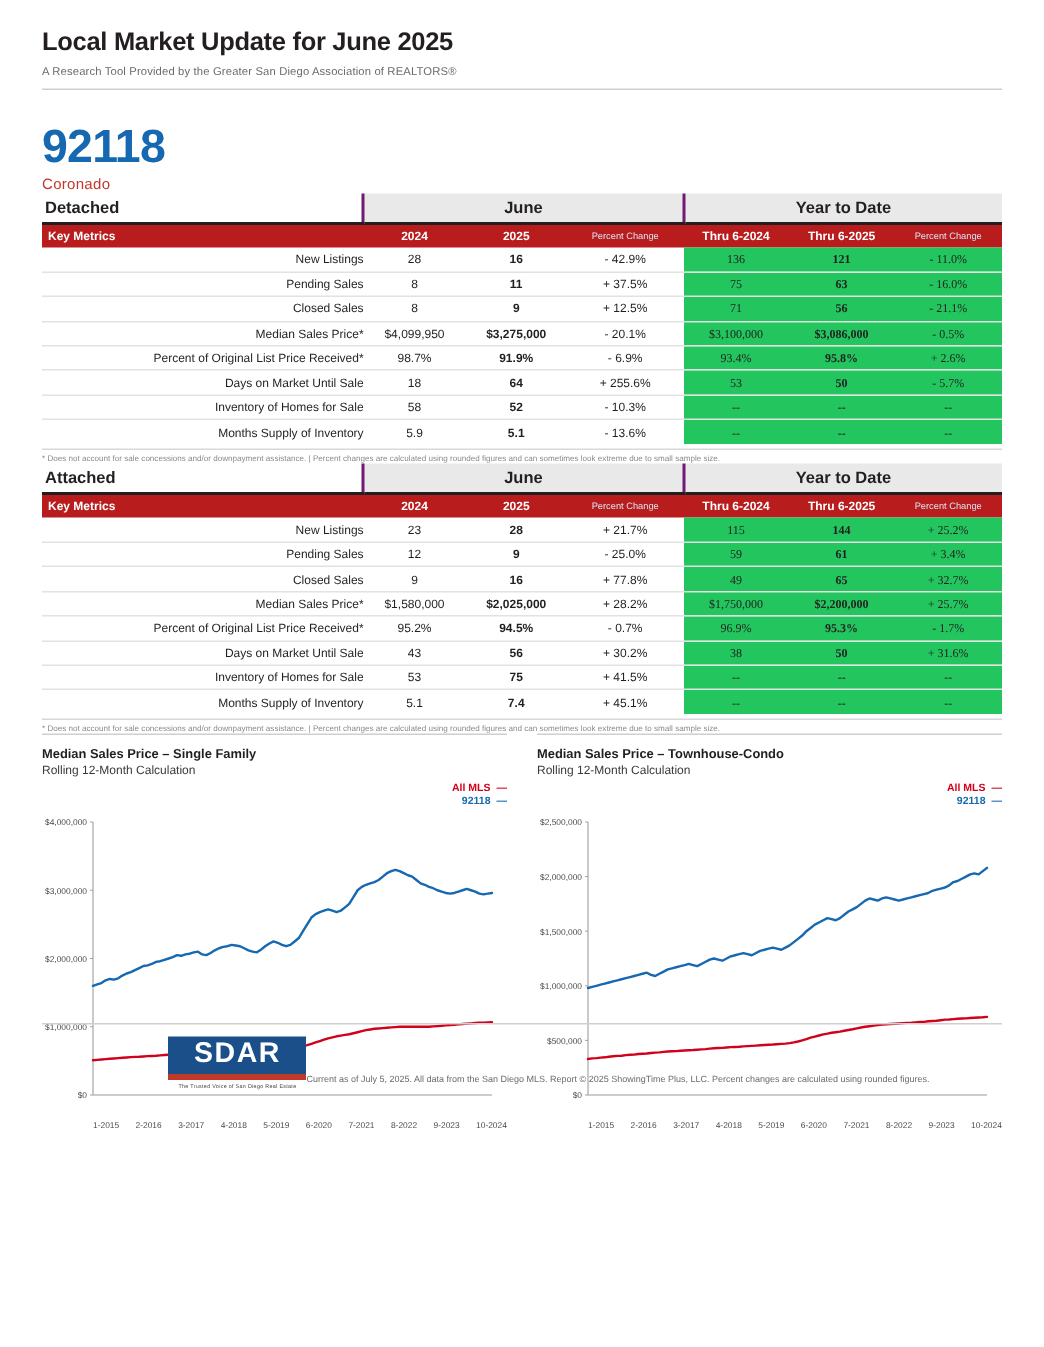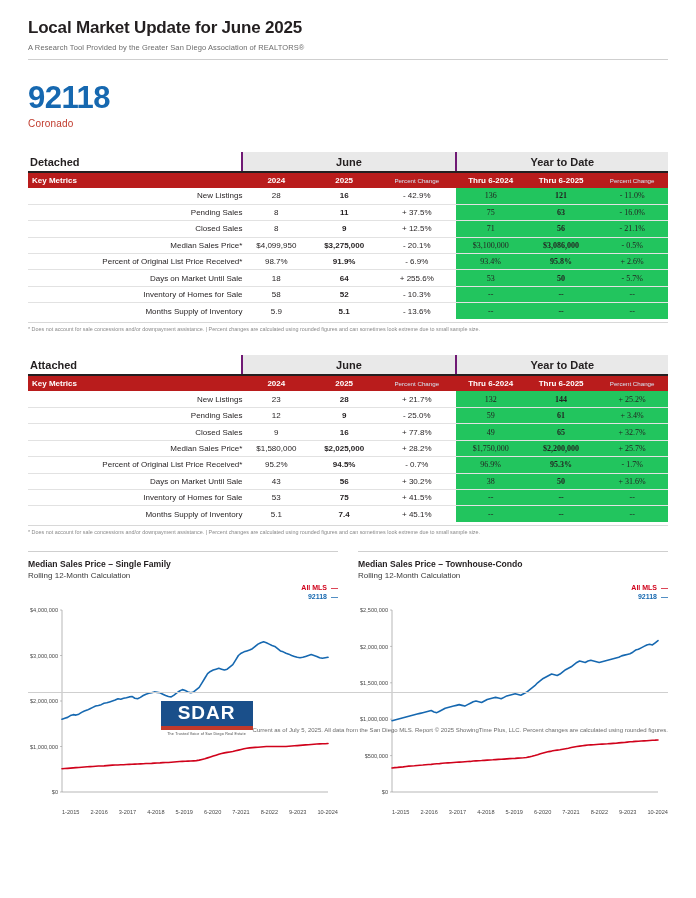--- a/index.html
+++ b/index.html
@@ -48,21 +48,21 @@
     letter-spacing: -0.5px;
   }
   .area {
     font-size: 10px;
     color: #c0392b;
     margin-top: 2px;
     letter-spacing: 0.2px;
   }
 
   
-  .table-block { margin-top: 23px; }
+  .table-block { margin-top: 0; }
   table.mkt {
     width: 100%;
     border-collapse: collapse;
     font-size: 8px;
   }
   table.mkt td, table.mkt th {
     padding: 0;
     vertical-align: middle;
   }
   .grp-row td {
@@ -132,21 +132,20 @@
   col.c-b { width: 10.6%; }
   col.c-c { width: 12.1%; }
   col.c-d { width: 11%; }
   col.c-e { width: 11%; }
   col.c-f { width: 11.2%; }
 
   
   .charts {
     display: flex;
     gap: 20px;
-    margin-top: 16px;
   }
   .chart-card { width: 50%; }
   .chart-title {
     font-size: 8.6px;
     font-weight: bold;
     color: #231f20;
     border-top: 1px solid #cfcfcf;
     padding-top: 7px;
   }
   .chart-sub {
@@ -171,24 +170,24 @@
     color: #4a4a4a;
     padding-left: 34px;
     margin-top: 1px;
   }
 
   
   .footer {
     position: absolute;
     left: 28px;
     right: 28px;
-    bottom: 30px;
+    bottom: 40px;
     display: flex;
     align-items: flex-end;
-    justify-content: flex-end;
+    justify-content: center;
     border-top: 1px solid #cfcfcf;
     padding-top: 8px;
     padding-left: 36px;
   }
   .logo {
     width: 92px;
   }
   .logo-main {
     background: #1a4f8a;
     color: #ffffff;
@@ -361,21 +360,21 @@
           <td>Thru 6-2025</td>
           <td class="pct">Percent Change</td>
         </tr>
       </thead>
       <tbody class="body-rows">
         <tr>
           <td class="metric">New Listings</td>
           <td>23</td>
           <td class="cur">28</td>
           <td>+ 21.7%</td>
-          <td class="shade">132</td>
+          <td class="shade">115</td>
           <td class="shade cur">144</td>
           <td class="shade">+ 25.2%</td>
         </tr>
         <tr>
           <td class="metric">Pending Sales</td>
           <td>12</td>
           <td class="cur">9</td>
           <td>- 25.0%</td>
           <td class="shade">59</td>
           <td class="shade cur">61</td>

